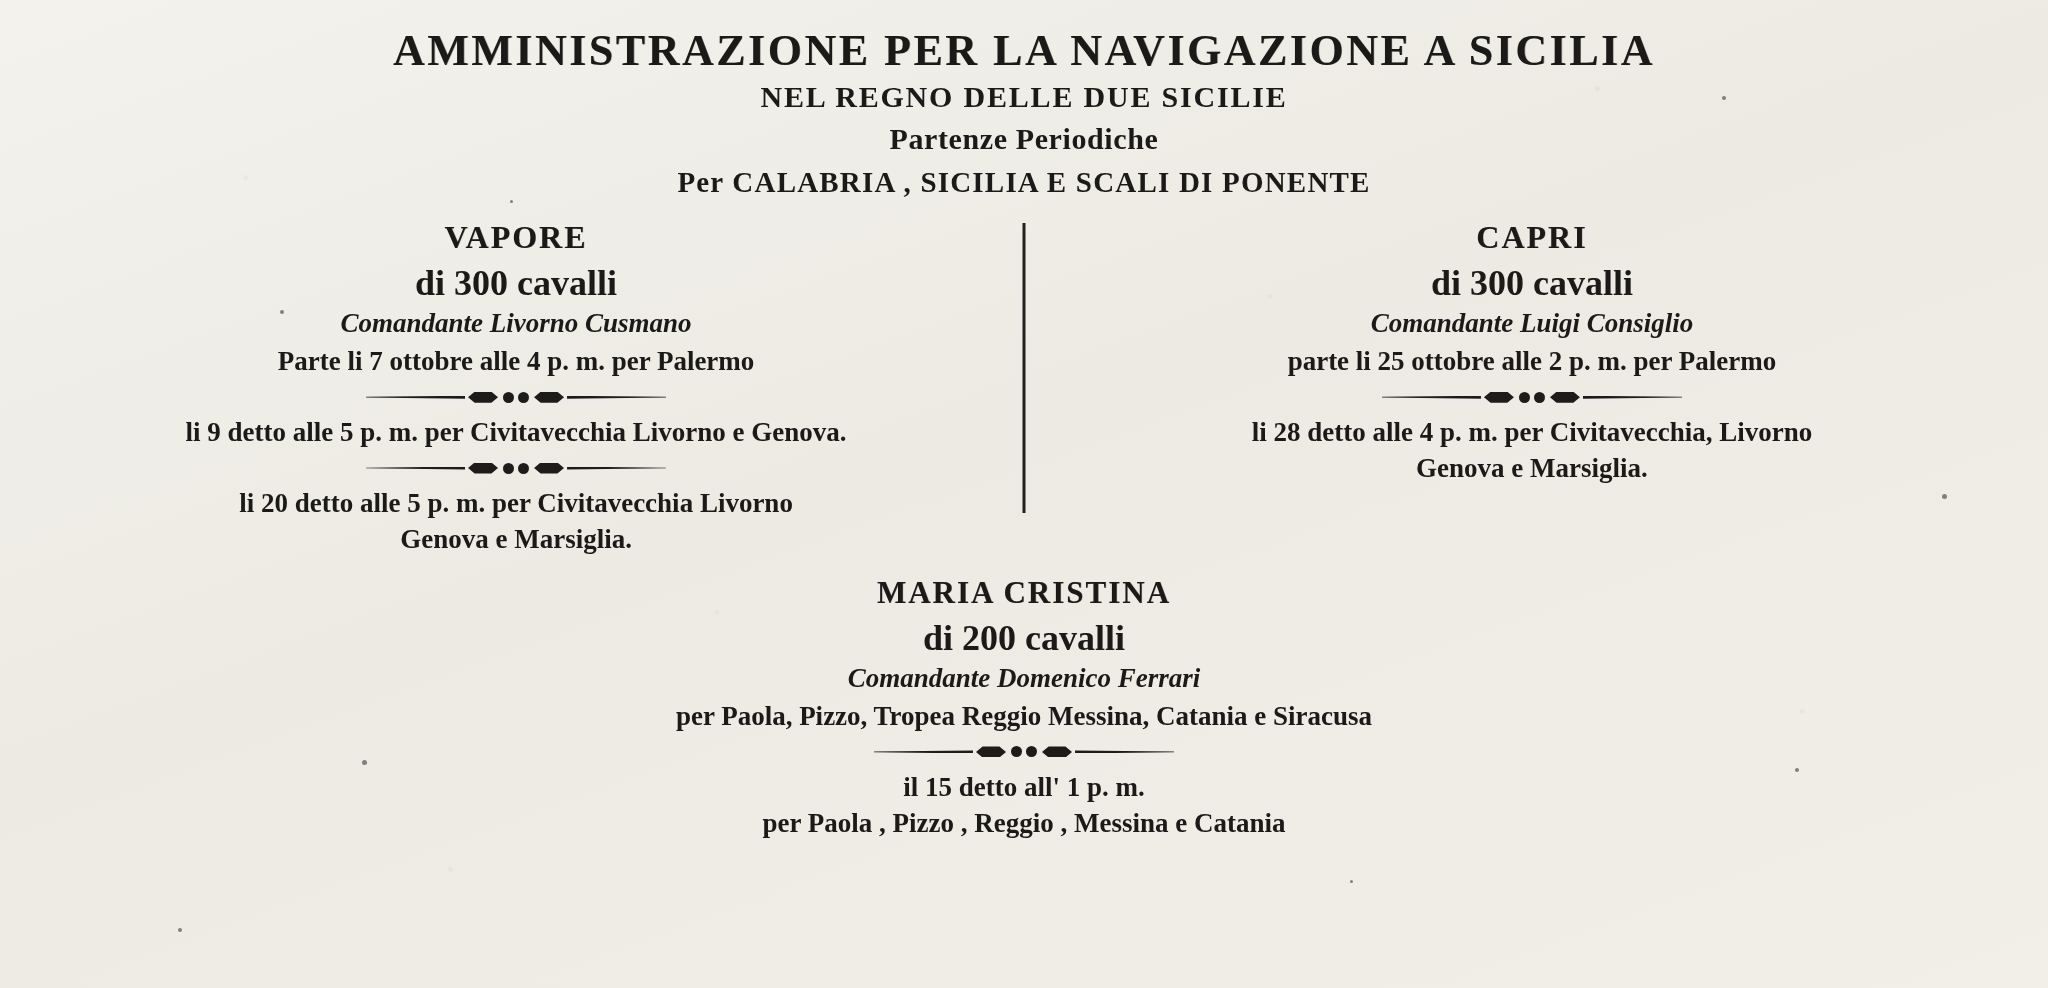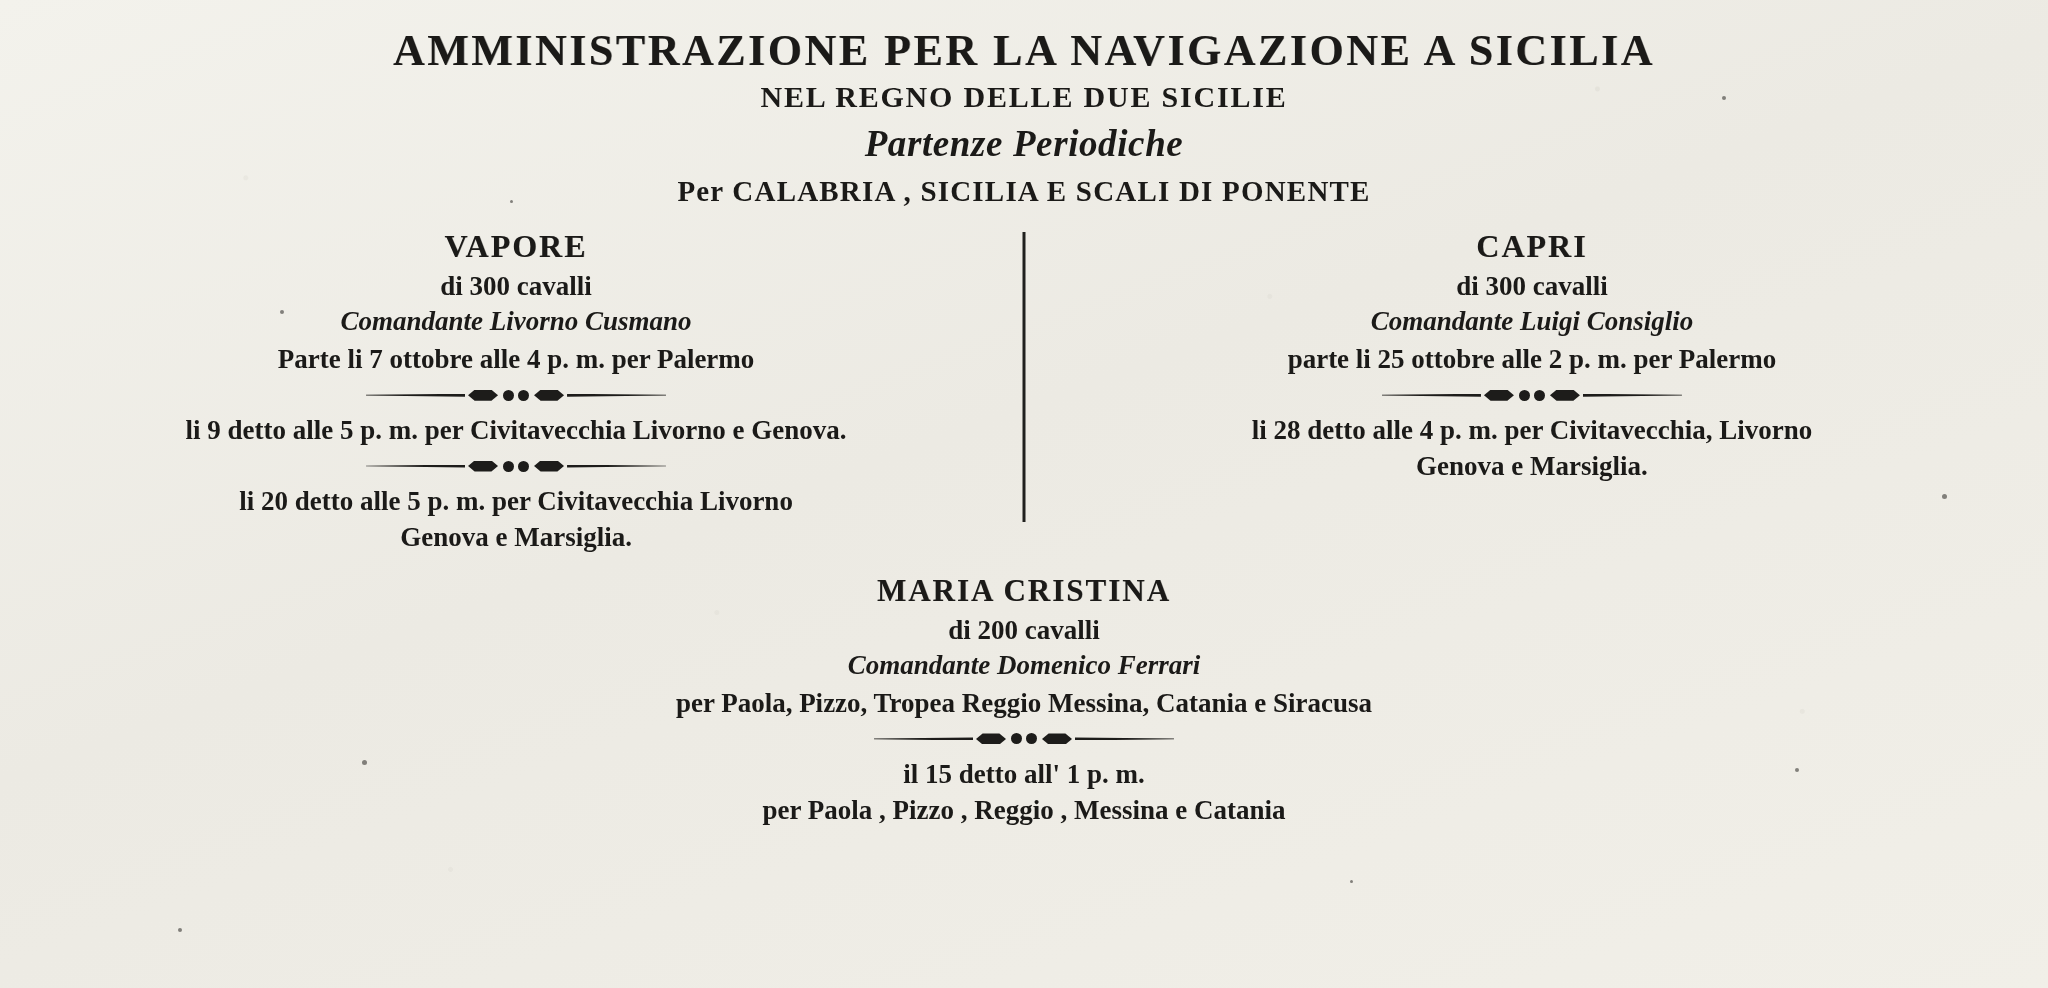--- a/index.html
+++ b/index.html
@@ -52,23 +52,22 @@
     margin: 10px 0 6px 0;
     text-shadow: 0.6px 0.4px 0 rgba(0,0,0,0.35);
   }
   .title-sub {
     font-weight: bold;
     font-size: 30px;
     letter-spacing: 1.8px;
     margin: 4px 0 8px 0;
   }
   .title-italic {
-    font-style: italic;
-    font-weight: bold;
-    font-size: 37px;
+    font-weight: bold;
+    font-size: 30px;
     letter-spacing: 0.6px;
     margin: 8px 0 10px 0;
   }
   .title-route {
     font-weight: bold;
     font-size: 29px;
     letter-spacing: 1.2px;
     margin: 6px 0 18px 0;
   }
 
@@ -99,21 +98,21 @@
 
   .ship-name {
     font-weight: bold;
     font-size: 32px;
     letter-spacing: 2px;
     margin: 2px 0 6px 0;
     text-shadow: 0.5px 0.3px 0 rgba(0,0,0,0.3);
   }
   .ship-power {
     font-weight: bold;
-    font-size: 27px;
+    font-size: 36px;
     margin: 2px 0 4px 0;
   }
   .ship-captain {
     font-style: italic;
     font-weight: bold;
     font-size: 27px;
     margin: 3px 0 6px 0;
   }
   .ship-line {
     font-weight: bold;

